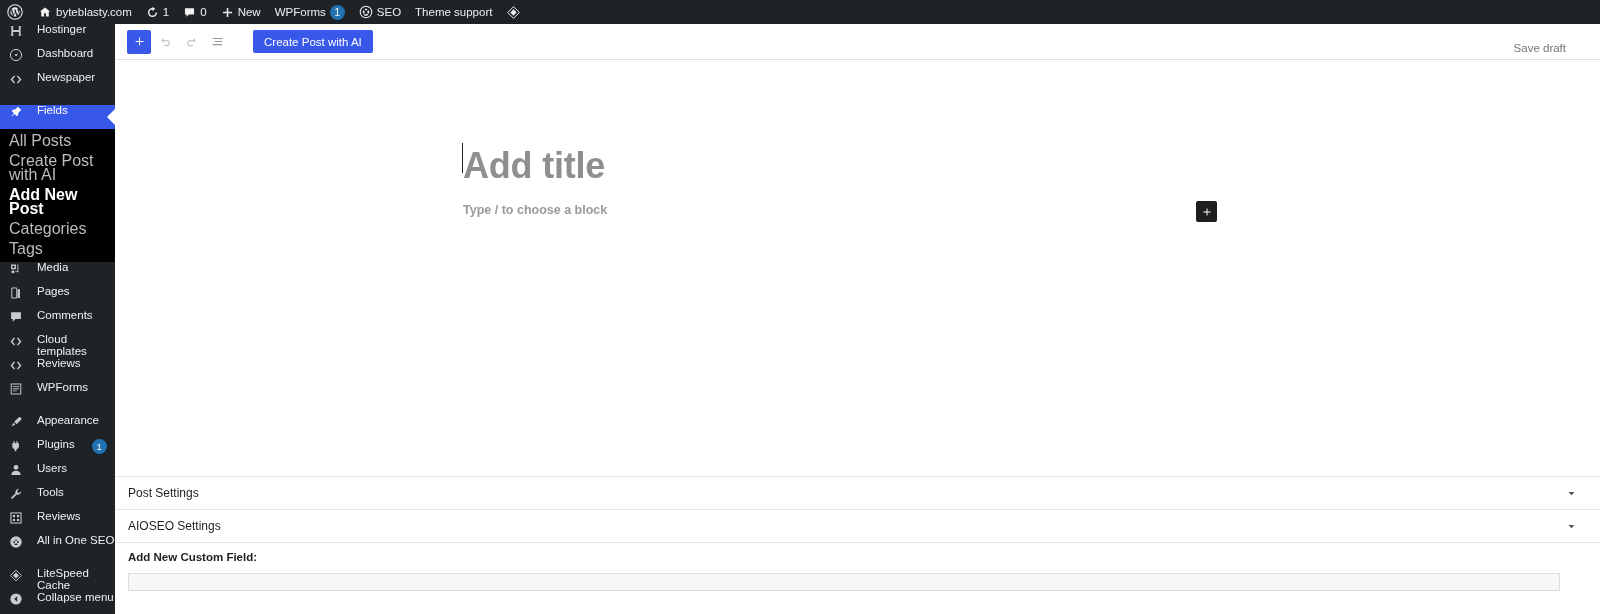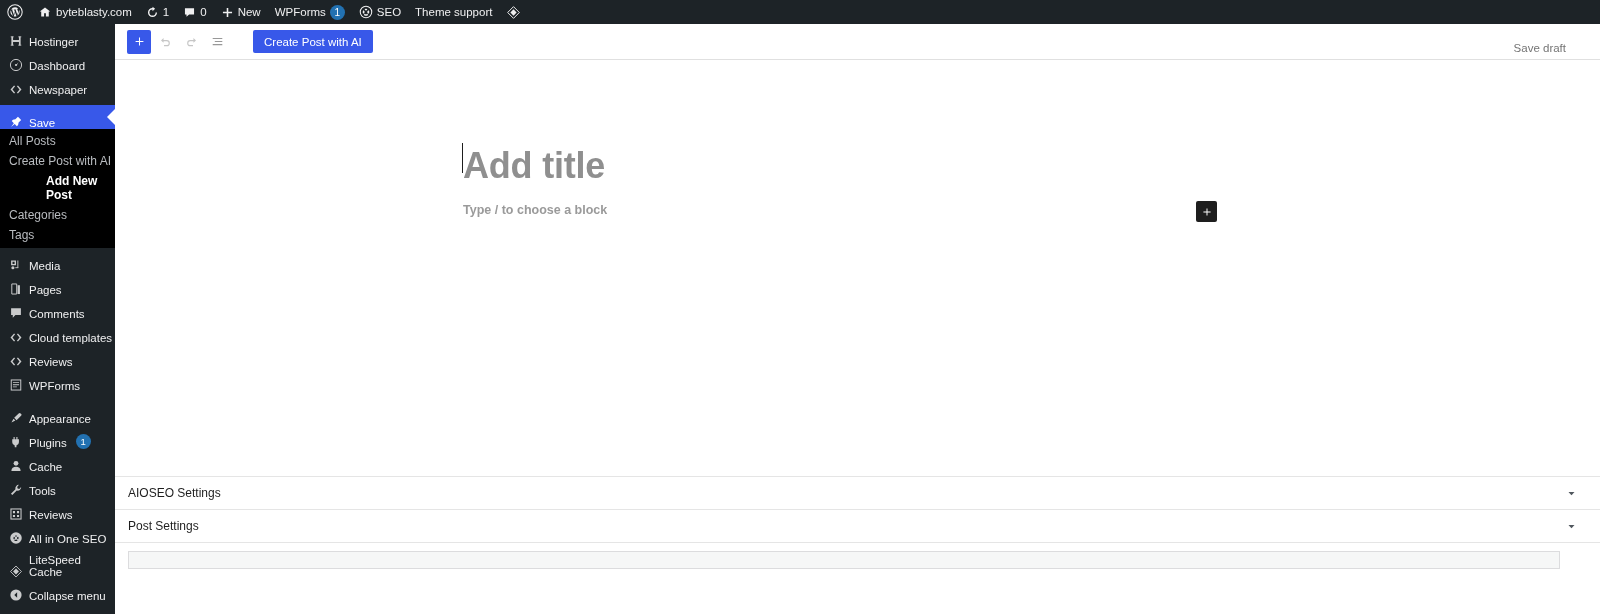--- a/index.html
+++ b/index.html
@@ -44,26 +44,26 @@
 
   
   #adminmenu {
     position: absolute; top: 24px; left: 0;
     width: 115px; height: 590px;
     background: #1d2327;
     font-size: 11.5px;
     overflow: hidden;
   }
   .menu-top {
-    display: flex; align-items: flex-end;
+    display: flex; align-items: flex-start;
     height: 24px;
     padding: 0 0 0 9px;
     color: #f0f0f1;
     position: relative;
-    gap: 6px;
+    gap: 14px;
   }
   .menu-top .mi-icon {
     width: 14px; height: 14px;
     display: inline-flex; align-items: center; justify-content: center;
     flex: 0 0 14px;
     opacity: .82;
   }
   .menu-top .mi-label { line-height: 1; }
   .menu-top.current {
     background: #3858e9;
@@ -87,24 +87,24 @@
     line-height: 15px; text-align: center;
     padding: 0 4px;
     margin-left: 3px;
     display: inline-block;
   }
   .submenu { background: #000; padding: 2px 0 3px 0; }
   .sub-item {
     display: block;
     padding: 3px 0 3px 9px;
     color: #b9bcc0;
-    font-size: 12px;
+    font-size: 16px;
     line-height: 14px;
   }
-  .sub-item.current { color: #fff; font-weight: bold; margin-left: 37px; }
+  .sub-item.current { color: #fff; font-weight: bold; }
   .menu-sep { height: 9px; }
 
   
   #editor {
     position: absolute; top: 24px; left: 115px;
     width: 1485px; height: 590px;
     background: #fff;
   }
   #edheader {
     position: relative;
@@ -336,21 +336,21 @@
   </div>
 
   <div class="menu-sep"></div>
 
   <div class="menu-top current">
     <span class="mi-icon">
       <svg width="14" height="14" viewBox="0 0 20 20">
           <path d="M12.8 2.5 9.1 6.2l-3.4.7L3.9 8.7l3 3-4 5.3 5.3-4 3 3 1.8-1.8.7-3.4 3.7-3.7z" fill="#fff"></path>
         </svg>
     </span>
-    <span class="mi-label">Save</span>
+    <span class="mi-label">Fields</span>
   </div>
 
   <div class="submenu">
     <a class="sub-item">All Posts</a>
     <a class="sub-item">Create Post with AI</a>
     <a class="sub-item current">Add New Post</a>
     <a class="sub-item">Categories</a>
     <a class="sub-item">Tags</a>
   </div>
 
@@ -434,21 +434,21 @@
     <span class="menu-badge">1</span>
   </div>
 
   <div class="menu-top">
     <span class="mi-icon">
       <svg width="14" height="14" viewBox="0 0 20 20">
           <circle cx="10" cy="6.2" r="3.4" fill="#f0f0f1"></circle>
           <path d="M3.4 17c0-3.6 2.9-5.8 6.6-5.8s6.6 2.2 6.6 5.8z" fill="#f0f0f1"></path>
         </svg>
     </span>
-    <span class="mi-label">Cache</span>
+    <span class="mi-label">Users</span>
   </div>
 
   <div class="menu-top">
     <span class="mi-icon">
       <svg width="14" height="14" viewBox="0 0 20 20">
           <path d="M14.2 2.6a5 5 0 0 0-5 6.3L2.8 15.3l1.9 1.9 6.4-6.4a5 5 0 0 0 6.3-5l-2.8 2.8-2.3-.6-.6-2.3z" fill="#f0f0f1"></path>
         </svg>
     </span>
     <span class="mi-label">Tools</span>
   </div>
@@ -551,39 +551,40 @@
             <path d="M9.2 4h1.6v5.2H16v1.6h-5.2V16H9.2v-5.2H4V9.2h5.2z" fill="#fff"></path>
           </svg>
       </span>
     </div>
   </div>
 
   <div id="metaboxes">
 
     <div class="mb-panel">
       <div class="mb-head">
+        <span class="mb-title">Post Settings</span>
+        <span class="mb-toggle">
+          <svg width="11" height="11" viewBox="0 0 20 20">
+              <path d="M4.5 7.2h11L10 13.4z" fill="#50575e"></path>
+            </svg>
+        </span>
+      </div>
+    </div>
+
+    <div class="mb-panel">
+      <div class="mb-head">
         <span class="mb-title">AIOSEO Settings</span>
         <span class="mb-toggle">
           <svg width="11" height="11" viewBox="0 0 20 20">
               <path d="M4.5 7.2h11L10 13.4z" fill="#50575e"></path>
             </svg>
         </span>
       </div>
     </div>
 
-    <div class="mb-panel">
-      <div class="mb-head">
-        <span class="mb-title">Post Settings</span>
-        <span class="mb-toggle">
-          <svg width="11" height="11" viewBox="0 0 20 20">
-              <path d="M4.5 7.2h11L10 13.4z" fill="#50575e"></path>
-            </svg>
-        </span>
-      </div>
-    </div>
-
     <div class="mb-panel" style="border-bottom:none;">
       <div class="mb-body">
+        <div class="cf-label">Add New Custom Field:</div>
         <div class="cf-table"></div>
       </div>
     </div>
   </div>
 </div>
 
 </body></html>

